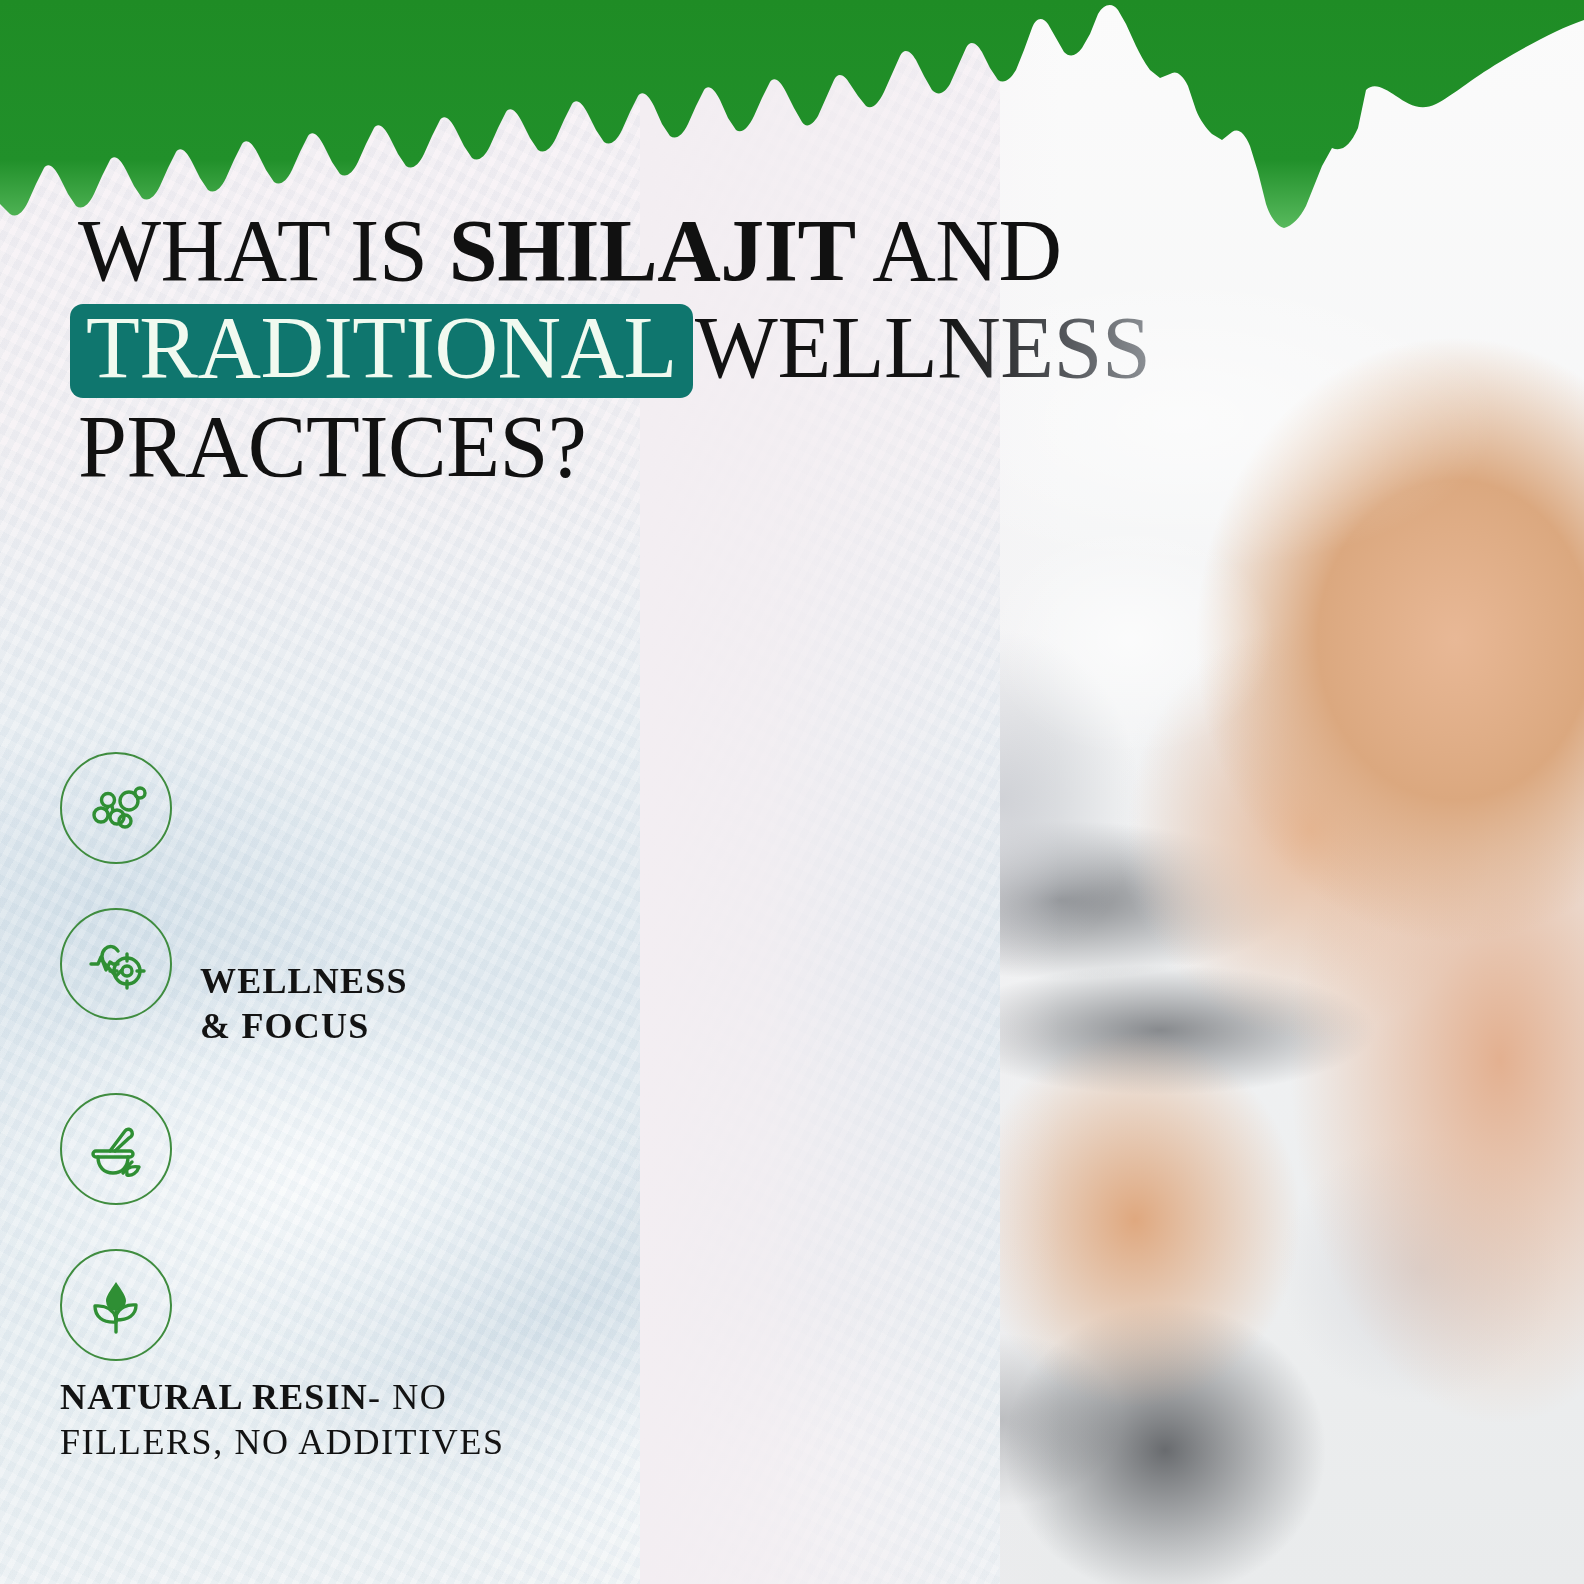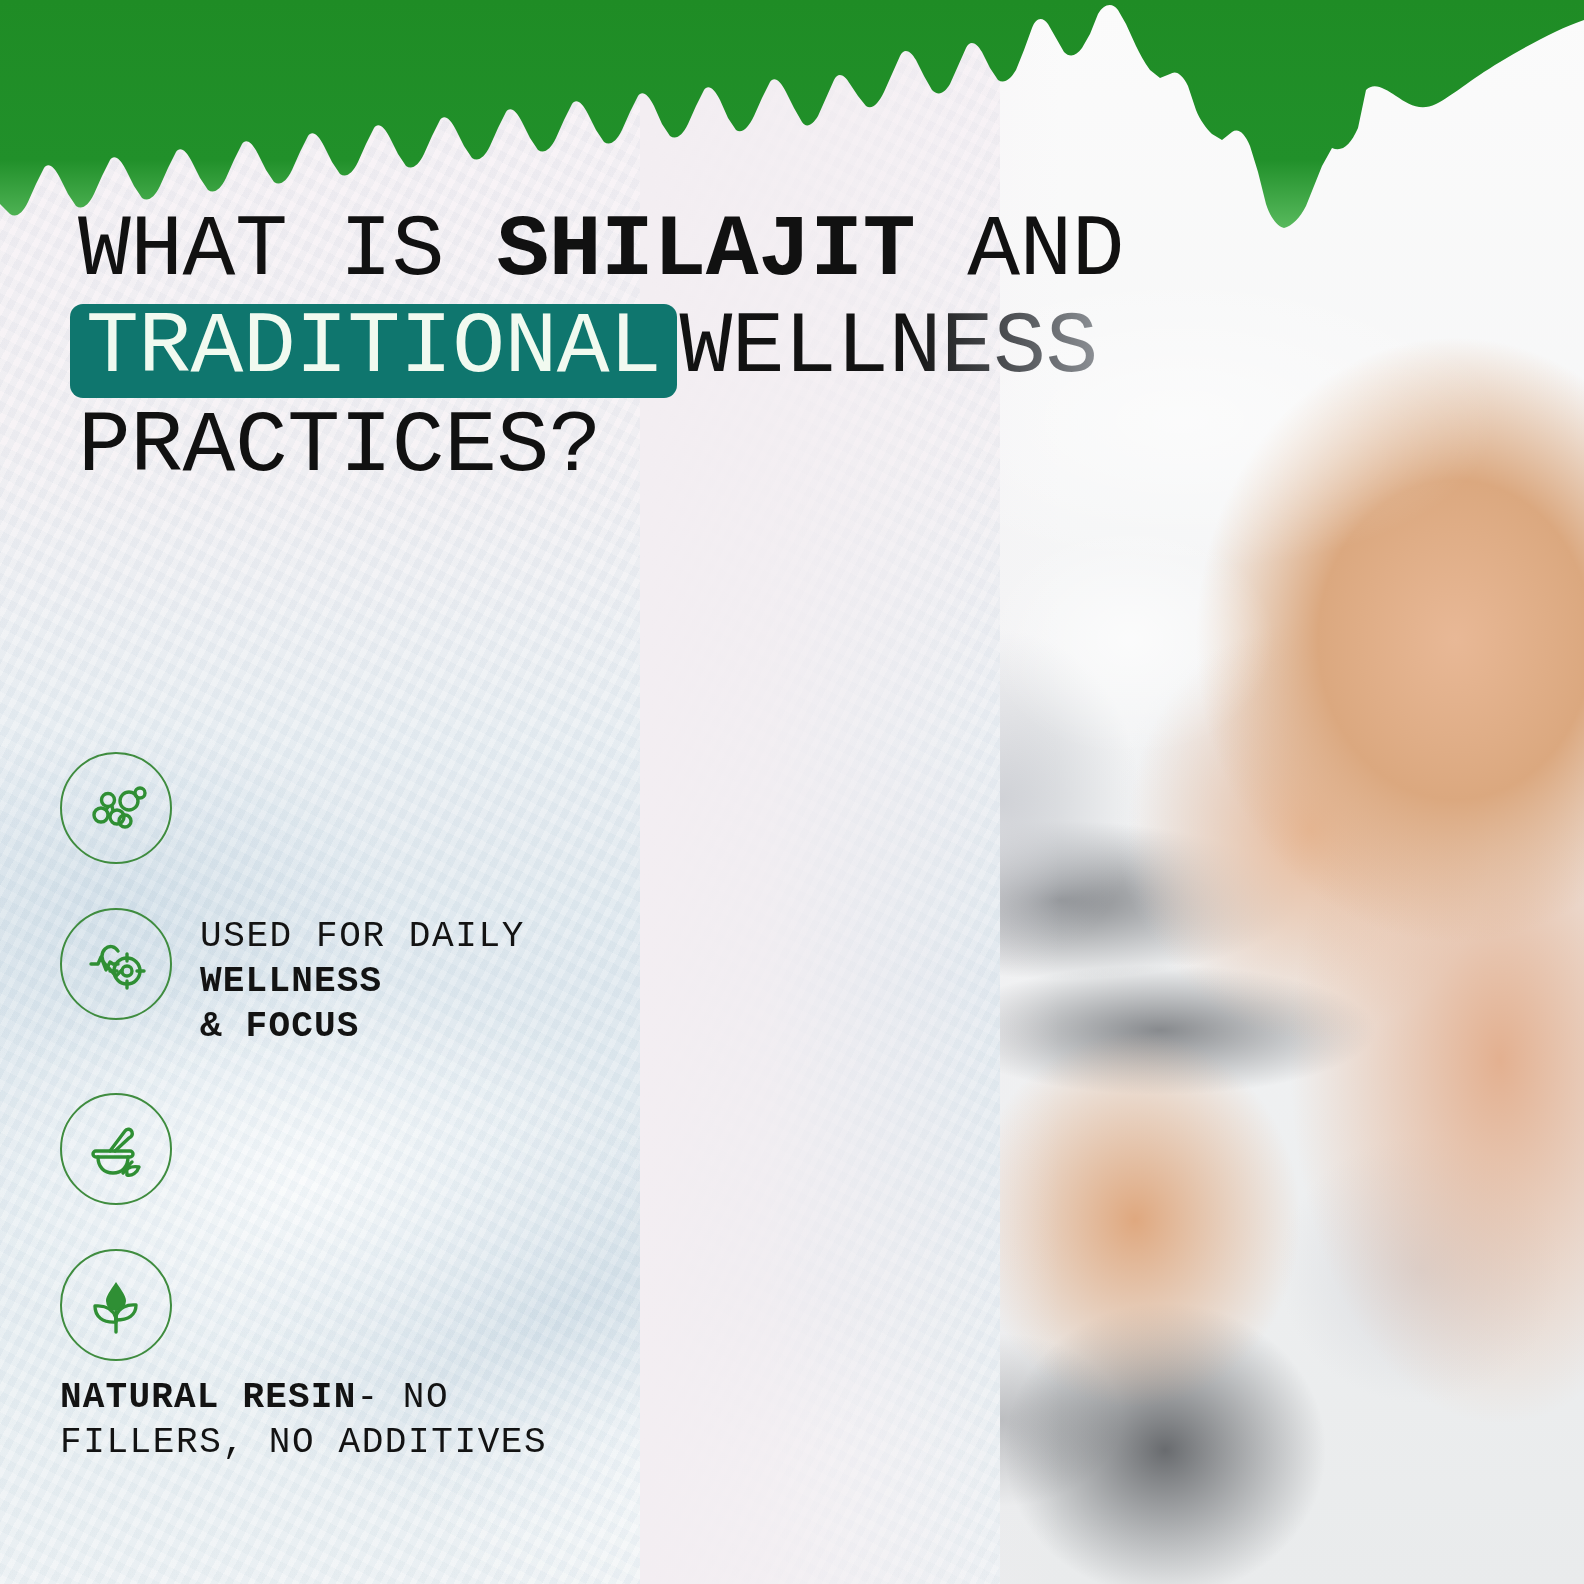--- a/index.html
+++ b/index.html
@@ -2,21 +2,21 @@
 <html><head>
 <meta charset="utf-8">
 <style>
   html,body{margin:0;padding:0;background:#222;}
   *{box-sizing:border-box;}
 
   .poster{
     position:relative;
     width:1584px;height:1584px;
     overflow:hidden;
-    font-family:Liberation Mono, monospace;
+    font-family:Liberation Serif, serif;
     background:#f6eff3;
     padding-left:36px;
   }
 
   
   .bg-photo{
     position:absolute;inset:0;
     background:
       
       radial-gradient(ellipse 360px 420px at 1455px 640px, #e8b896 0%, #dba87f 38%, rgba(219,168,127,0) 72%),
@@ -260,21 +260,21 @@
           <path d="M6 31h7l3-7 5 13 4-8 3 2h5"></path>
           <circle cx="42" cy="38" r="13"></circle>
           <circle cx="42" cy="38" r="5"></circle>
           <line x1="42" y1="21" x2="42" y2="28"></line>
           <line x1="42" y1="48" x2="42" y2="55"></line>
           <line x1="25" y1="38" x2="32" y2="38"></line>
           <line x1="52" y1="38" x2="59" y2="38"></line>
         </svg>
       </span>
       <div class="ftext">
-        <span>USED FOR DAILY</span><br>
+        <br>
         <b>WELLNESS</b><br>
         <b>&amp; FOCUS</b>
       </div>
     </div>
 
     <div class="feature f3">
       <span class="ficon">
         <svg width="62" height="62" viewBox="0 0 62 62" fill="none" stroke="#2f8f34" stroke-width="3.4" stroke-linecap="round" stroke-linejoin="round">
           <path d="M25 33 L40 13c2-3 6-2 7 1 1 3-1 5-3 6L30 33"></path>
           <rect x="8" y="33" width="40" height="6" rx="3"></rect>

